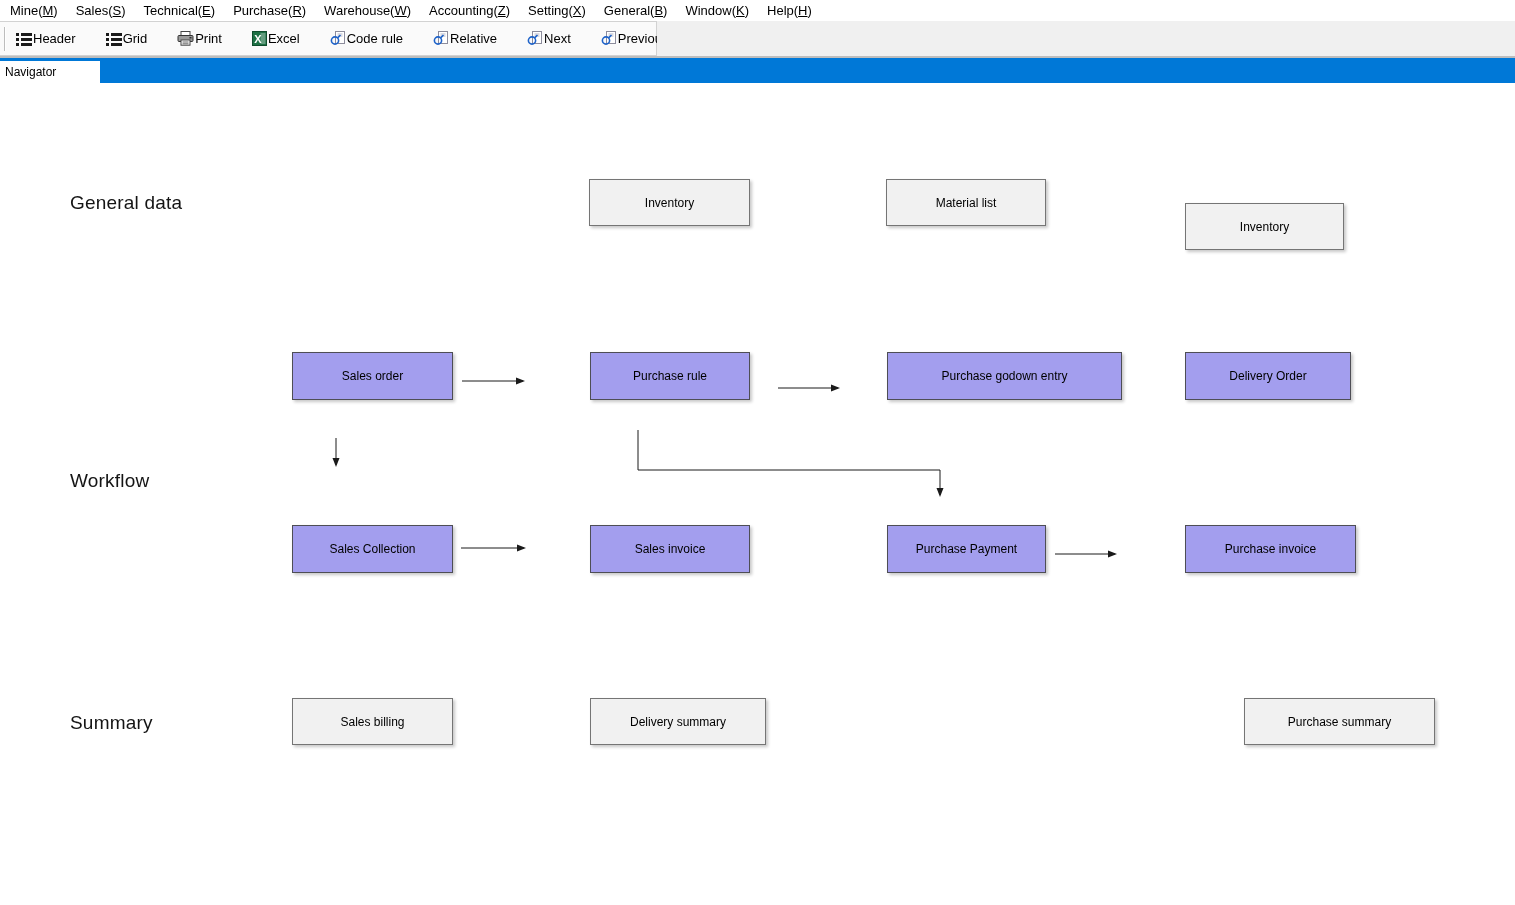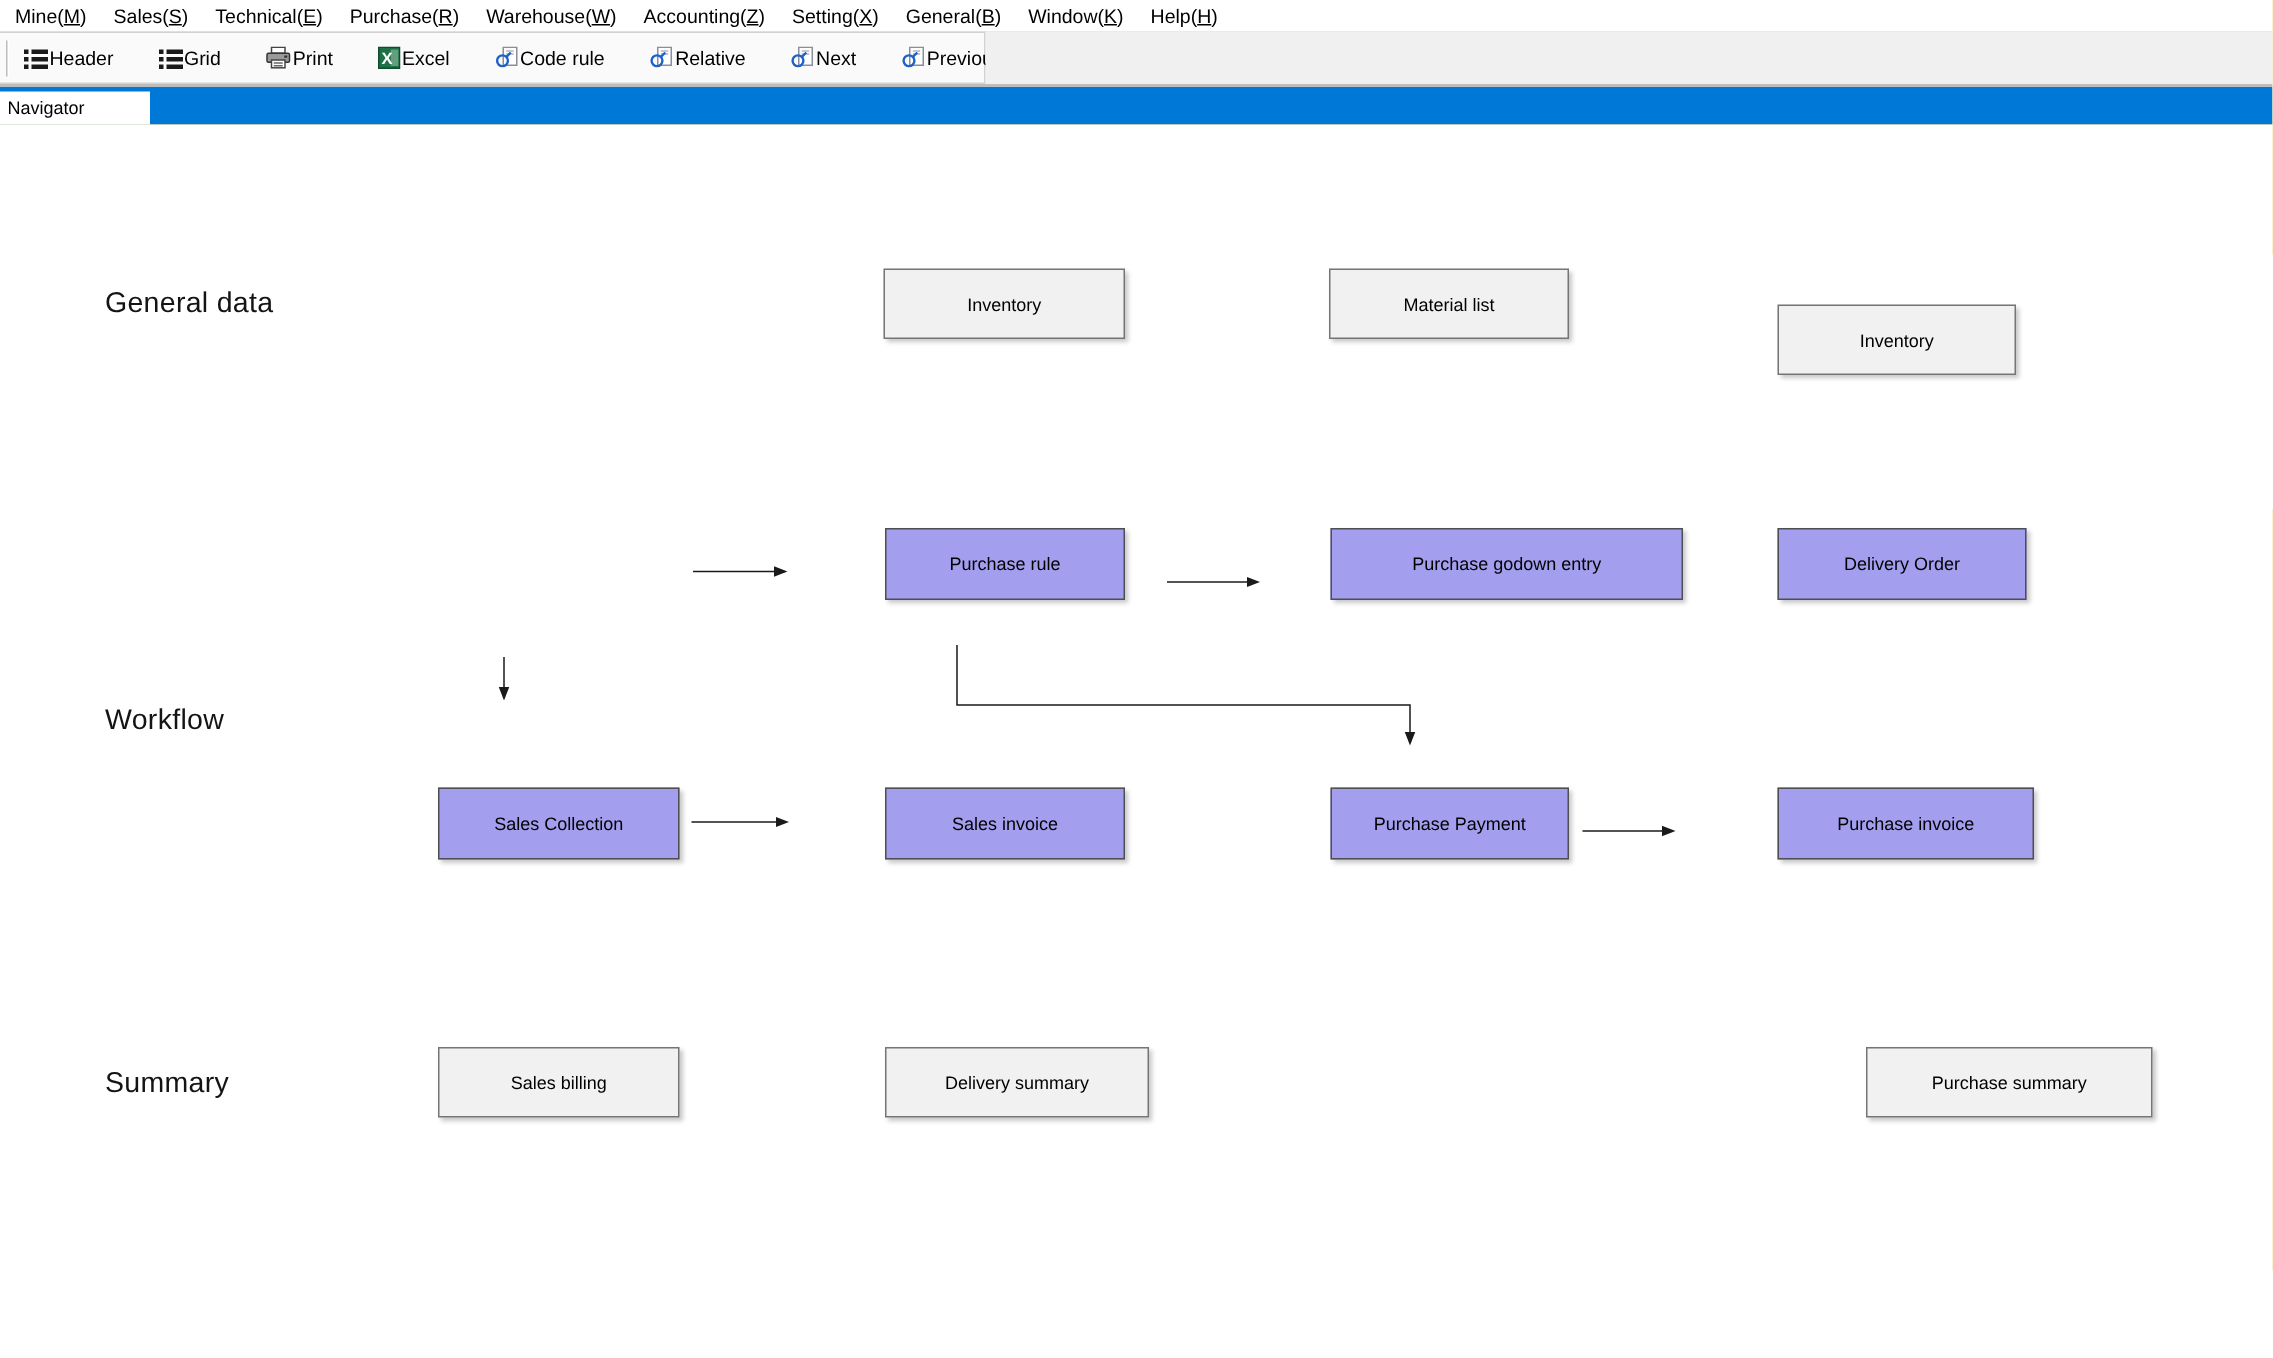--- a/index.html
+++ b/index.html
@@ -178,20 +178,21 @@
   <div class="content">
 
     <div class="row-label" style="left:70px; top:109px;">General data</div>
     <div class="row-label" style="left:70px; top:387px;">Workflow</div>
     <div class="row-label" style="left:70px; top:629px;">Summary</div>
 
     <div class="nav-btn gray" style="left:589px;  top:96px; width:161px; height:47px;">Inventory</div>
     <div class="nav-btn gray" style="left:886px;  top:96px; width:160px; height:47px;">Material list</div>
     <div class="nav-btn gray" style="left:1185px; top:96px; width:159px; height:47px;margin-top:24px;">Inventory</div>
 
+    <div class="nav-btn purple" style="left:292px;  top:269px; width:161px; height:48px;">Sales order</div>
     <div class="nav-btn purple" style="left:590px;  top:269px; width:160px; height:48px;">Purchase rule</div>
     <div class="nav-btn purple" style="left:887px;  top:269px; width:235px; height:48px;">Purchase godown entry</div>
     <div class="nav-btn purple" style="left:1185px; top:269px; width:166px; height:48px;">Delivery Order</div>
 
     <div class="nav-btn purple" style="left:292px;  top:442px; width:161px; height:48px;">Sales Collection</div>
     <div class="nav-btn purple" style="left:590px;  top:442px; width:160px; height:48px;">Sales invoice</div>
     <div class="nav-btn purple" style="left:887px;  top:442px; width:159px; height:48px;">Purchase Payment</div>
     <div class="nav-btn purple" style="left:1185px; top:442px; width:171px; height:48px;">Purchase invoice</div>
 
     <div class="nav-btn gray" style="left:292px;  top:615px; width:161px; height:47px;">Sales billing</div>

